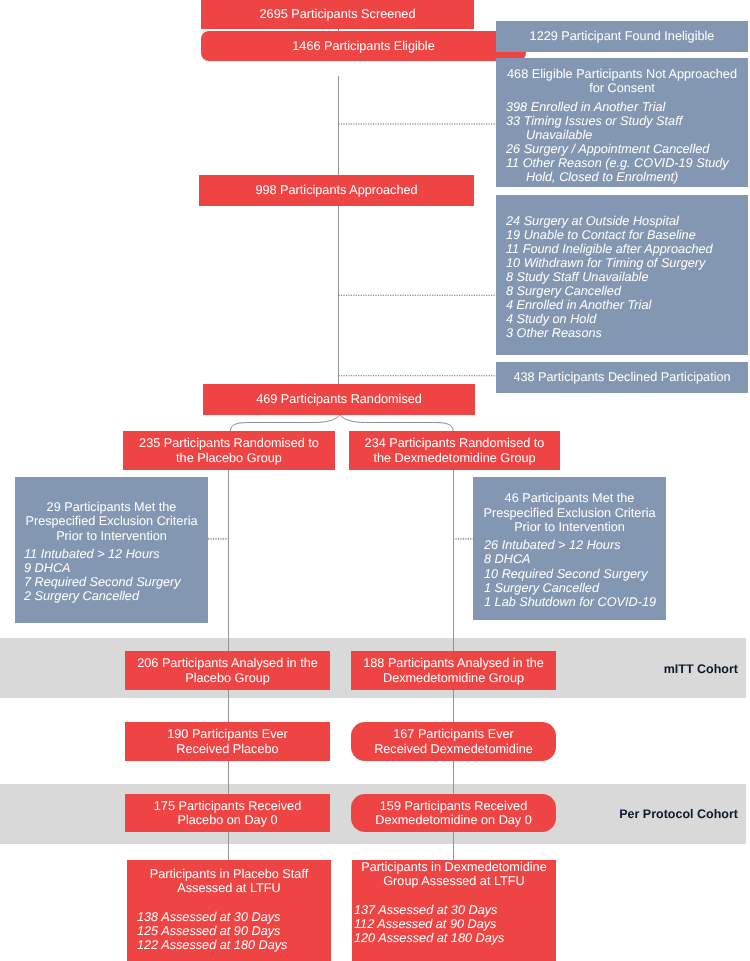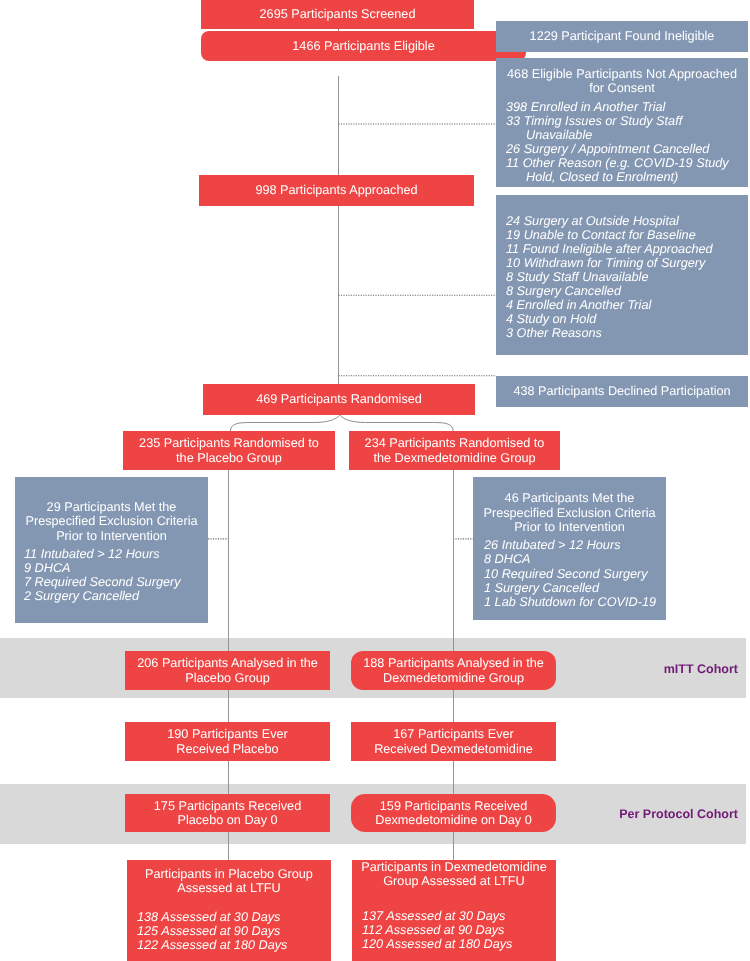--- a/index.html
+++ b/index.html
@@ -9,21 +9,21 @@
     width:750px;height:961px;position:relative;overflow:hidden;
     background:#ffffff;
     font-family:"Liberation Sans", sans-serif;
   }
   #stage{position:absolute;left:0;top:0;width:750px;height:961px;}
   .box{position:absolute;box-sizing:border-box;color:#ffffff;
        display:flex;flex-direction:column;align-items:center;justify-content:center;}
   .dark{background:#ef4444;}
   .light{background:#8497b2;}
   .band{position:absolute;background:#d9d9d9;left:0;}
-  .bandlbl{position:absolute;color:#701a75;font-weight:bold;font-size:12.5px;text-align:right;}
+  .bandlbl{position:absolute;color:#0f172a;font-weight:bold;font-size:12.5px;text-align:right;}
   .ttl{width:100%;}
   .lst{width:100%;}
   .ttl{text-align:center;font-size:12.7px;line-height:14.4px;white-space:pre;}
   .lst{font-style:italic;font-size:12.7px;line-height:14.1px;text-align:left;margin-top:4px;}
   .lst > div{white-space:pre;padding-left:20px;text-indent:-20px;}
   svg.conn{position:absolute;left:0;top:0;width:750px;height:961px;pointer-events:none;}
 </style>
 </head>
 <body>
 
@@ -102,21 +102,21 @@
         <div>11 Found Ineligible after Approached</div>
         <div>10 Withdrawn for Timing of Surgery</div>
         <div>8 Study Staff Unavailable</div>
         <div>8 Surgery Cancelled</div>
         <div>4 Enrolled in Another Trial</div>
         <div>4 Study on Hold</div>
         <div>3 Other Reasons</div>
       </div>
   </div>
 
-  <div class="box light" style="left:496px;top:362px;width:252px;height:31px;margin-top:14px;">
+  <div class="box light" style="left:496px;top:362px;width:252px;height:31px;">
     <div class="ttl">438 Participants Declined Participation</div>
   </div>
 
   <div class="box dark" style="left:123px;top:431px;width:212px;height:39px;">
     <div class="ttl">235 Participants Randomised to
 the Placebo Group</div>
   </div>
   <div class="box dark" style="left:349px;top:431px;width:211px;height:39px;">
     <div class="ttl">234 Participants Randomised to
 the Dexmedetomidine Group</div>
@@ -144,56 +144,56 @@
         <div>10 Required Second Surgery</div>
         <div>1 Surgery Cancelled</div>
         <div>1 Lab Shutdown for COVID-19</div>
       </div>
   </div>
 
   <div class="box dark" style="left:125px;top:651px;width:205px;height:39px;">
     <div class="ttl">206 Participants Analysed in the
 Placebo Group</div>
   </div>
-  <div class="box dark" style="left:351px;top:651px;width:205px;height:39px;border-radius:12px;">
+  <div class="box dark" style="left:351px;top:651px;width:205px;height:39px;">
     <div class="ttl">188 Participants Analysed in the
 Dexmedetomidine Group</div>
   </div>
 
   <div class="box dark" style="left:125px;top:722px;width:205px;height:39px;">
     <div class="ttl">190 Participants Ever
 Received Placebo</div>
   </div>
-  <div class="box dark" style="left:351px;top:722px;width:205px;height:39px;">
+  <div class="box dark" style="left:351px;top:722px;width:205px;height:39px;border-radius:14px;">
     <div class="ttl">167 Participants Ever
 Received Dexmedetomidine</div>
   </div>
 
   <div class="box dark" style="left:125px;top:794px;width:205px;height:38px;">
     <div class="ttl">175 Participants Received
 Placebo on Day 0</div>
   </div>
   <div class="box dark" style="left:351px;top:794px;width:205px;height:38px;border-radius:14px;">
     <div class="ttl">159 Participants Received
 Dexmedetomidine on Day 0</div>
   </div>
 
   <div class="box dark" style="left:127px;top:860px;width:204px;height:101px;justify-content:flex-start;">
-    <div class="ttl" style="margin-top:7px;">Participants in Placebo Group
+    <div class="ttl" style="margin-top:7px;">Participants in Placebo Staff
 Assessed at LTFU</div>
     <div class="lst" style="padding-left:10px;margin-top:14px;">
         <div>138 Assessed at 30 Days</div>
         <div>125 Assessed at 90 Days</div>
         <div>122 Assessed at 180 Days</div>
       </div>
   </div>
   <div class="box dark" style="left:352px;top:860px;width:204px;height:101px;justify-content:flex-start;">
     <div class="ttl">Participants in Dexmedetomidine
 Group Assessed at LTFU</div>
-    <div class="lst" style="padding-left:10px;margin-top:20px;">
+    <div class="lst" style="padding-left:2px;margin-top:14px;">
         <div>137 Assessed at 30 Days</div>
         <div>112 Assessed at 90 Days</div>
         <div>120 Assessed at 180 Days</div>
       </div>
   </div>
 
   <div class="bandlbl" style="left:600px;top:662px;width:138px;">mITT Cohort</div>
   <div class="bandlbl" style="left:600px;top:807px;width:138px;">Per Protocol Cohort</div>
 
 </div>

